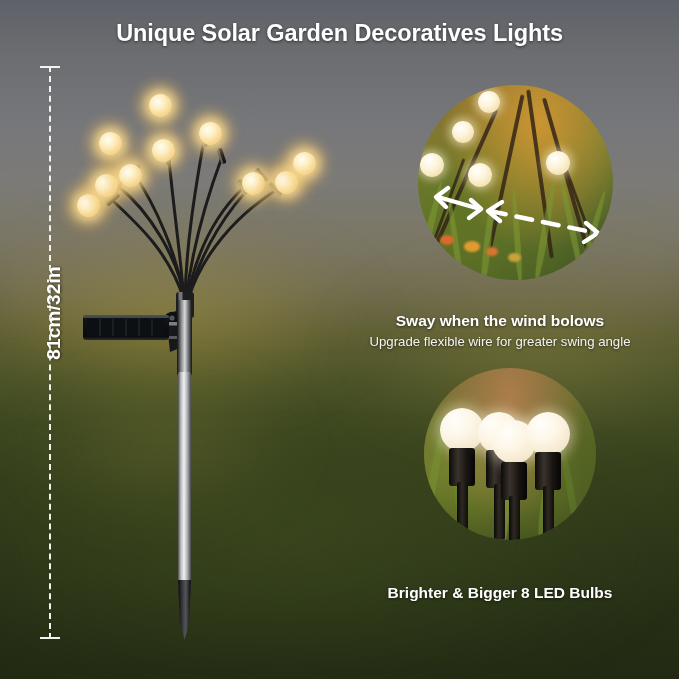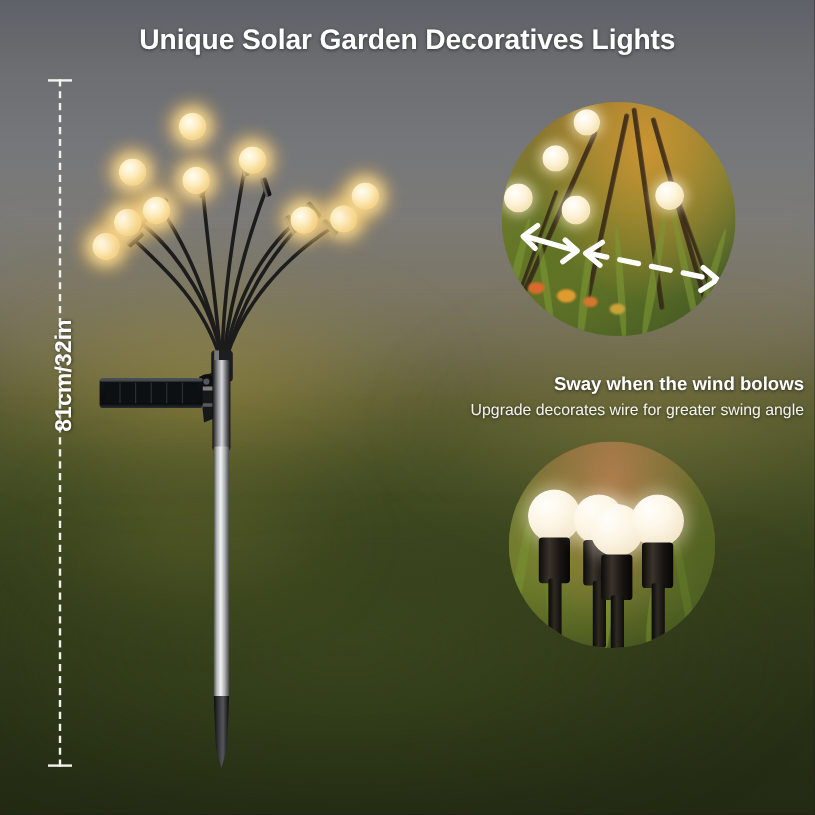--- a/index.html
+++ b/index.html
@@ -160,21 +160,21 @@
   .big-bulb .rod{
     position:absolute;border-radius:2px;
     background:linear-gradient(90deg,#0a0907 0%,#2e2922 45%,#100d0b 100%);
   }
 
   
   .arrows{position:absolute;inset:0;}
 
   
   .caption{position:absolute;width:340px;text-align:center;}
-  .cap1{left:330px;top:312px;text-align:right;}
+  .cap1{left:330px;top:312px;}
   .cap2{left:330px;top:584px;}
   .cap-title{
     color:#ffffff;font-size:15.5px;font-weight:bold;
     text-shadow:0 1px 3px rgba(0,0,0,.6);
     margin-bottom:4px;white-space:nowrap;
   }
   .cap-sub{
     color:#f3f3ef;font-size:13.2px;font-weight:normal;line-height:1.28;
     text-shadow:0 1px 3px rgba(0,0,0,.6);
   }
@@ -429,19 +429,20 @@
     </div>
     <div class="big-bulb" style="left:100px;top:42px;width:58px;height:130px;">
       <div class="head" style="width:44px;height:44px;left:2px;top:2px;"></div>
       <div class="neck" style="width:26px;height:38px;left:11px;top:42px;"></div>
       <div class="rod" style="width:11px;height:56px;left:19px;top:76px;"></div>
     </div>
   </div>
 
   <div class="caption cap1">
     <div class="cap-title">Sway when the wind bolows</div>
-    <div class="cap-sub">Upgrade decorates wire for greater swing angle</div>
+    <div class="cap-sub">Upgrade flexible wire for greater swing angle</div>
   </div>
 
   <div class="caption cap2">
+    <div class="cap-title">Brighter &amp; Bigger 8 LED Bulbs</div>
   </div>
 
 </div>
 
 </body></html>

